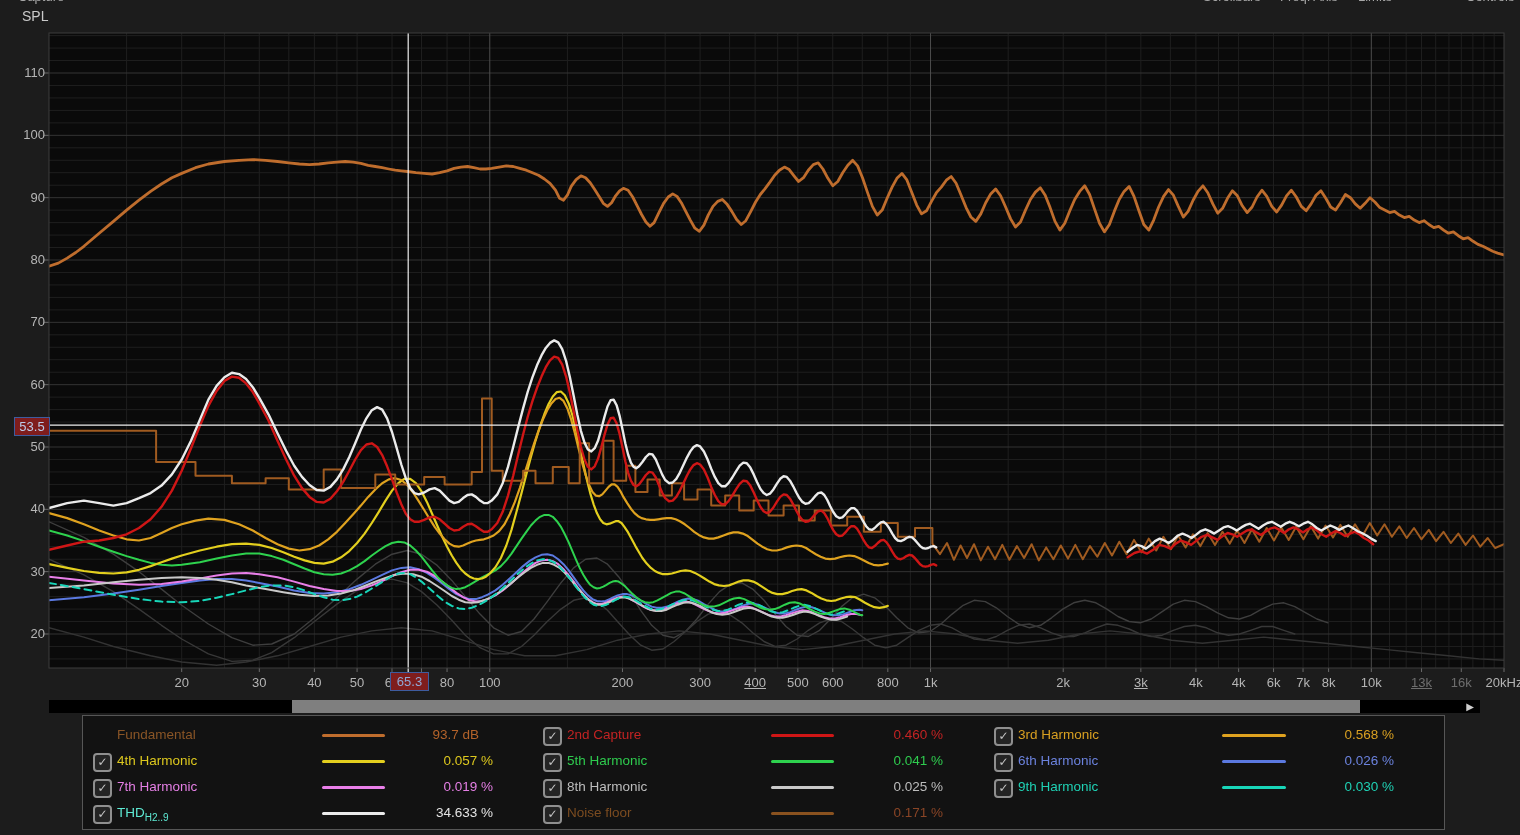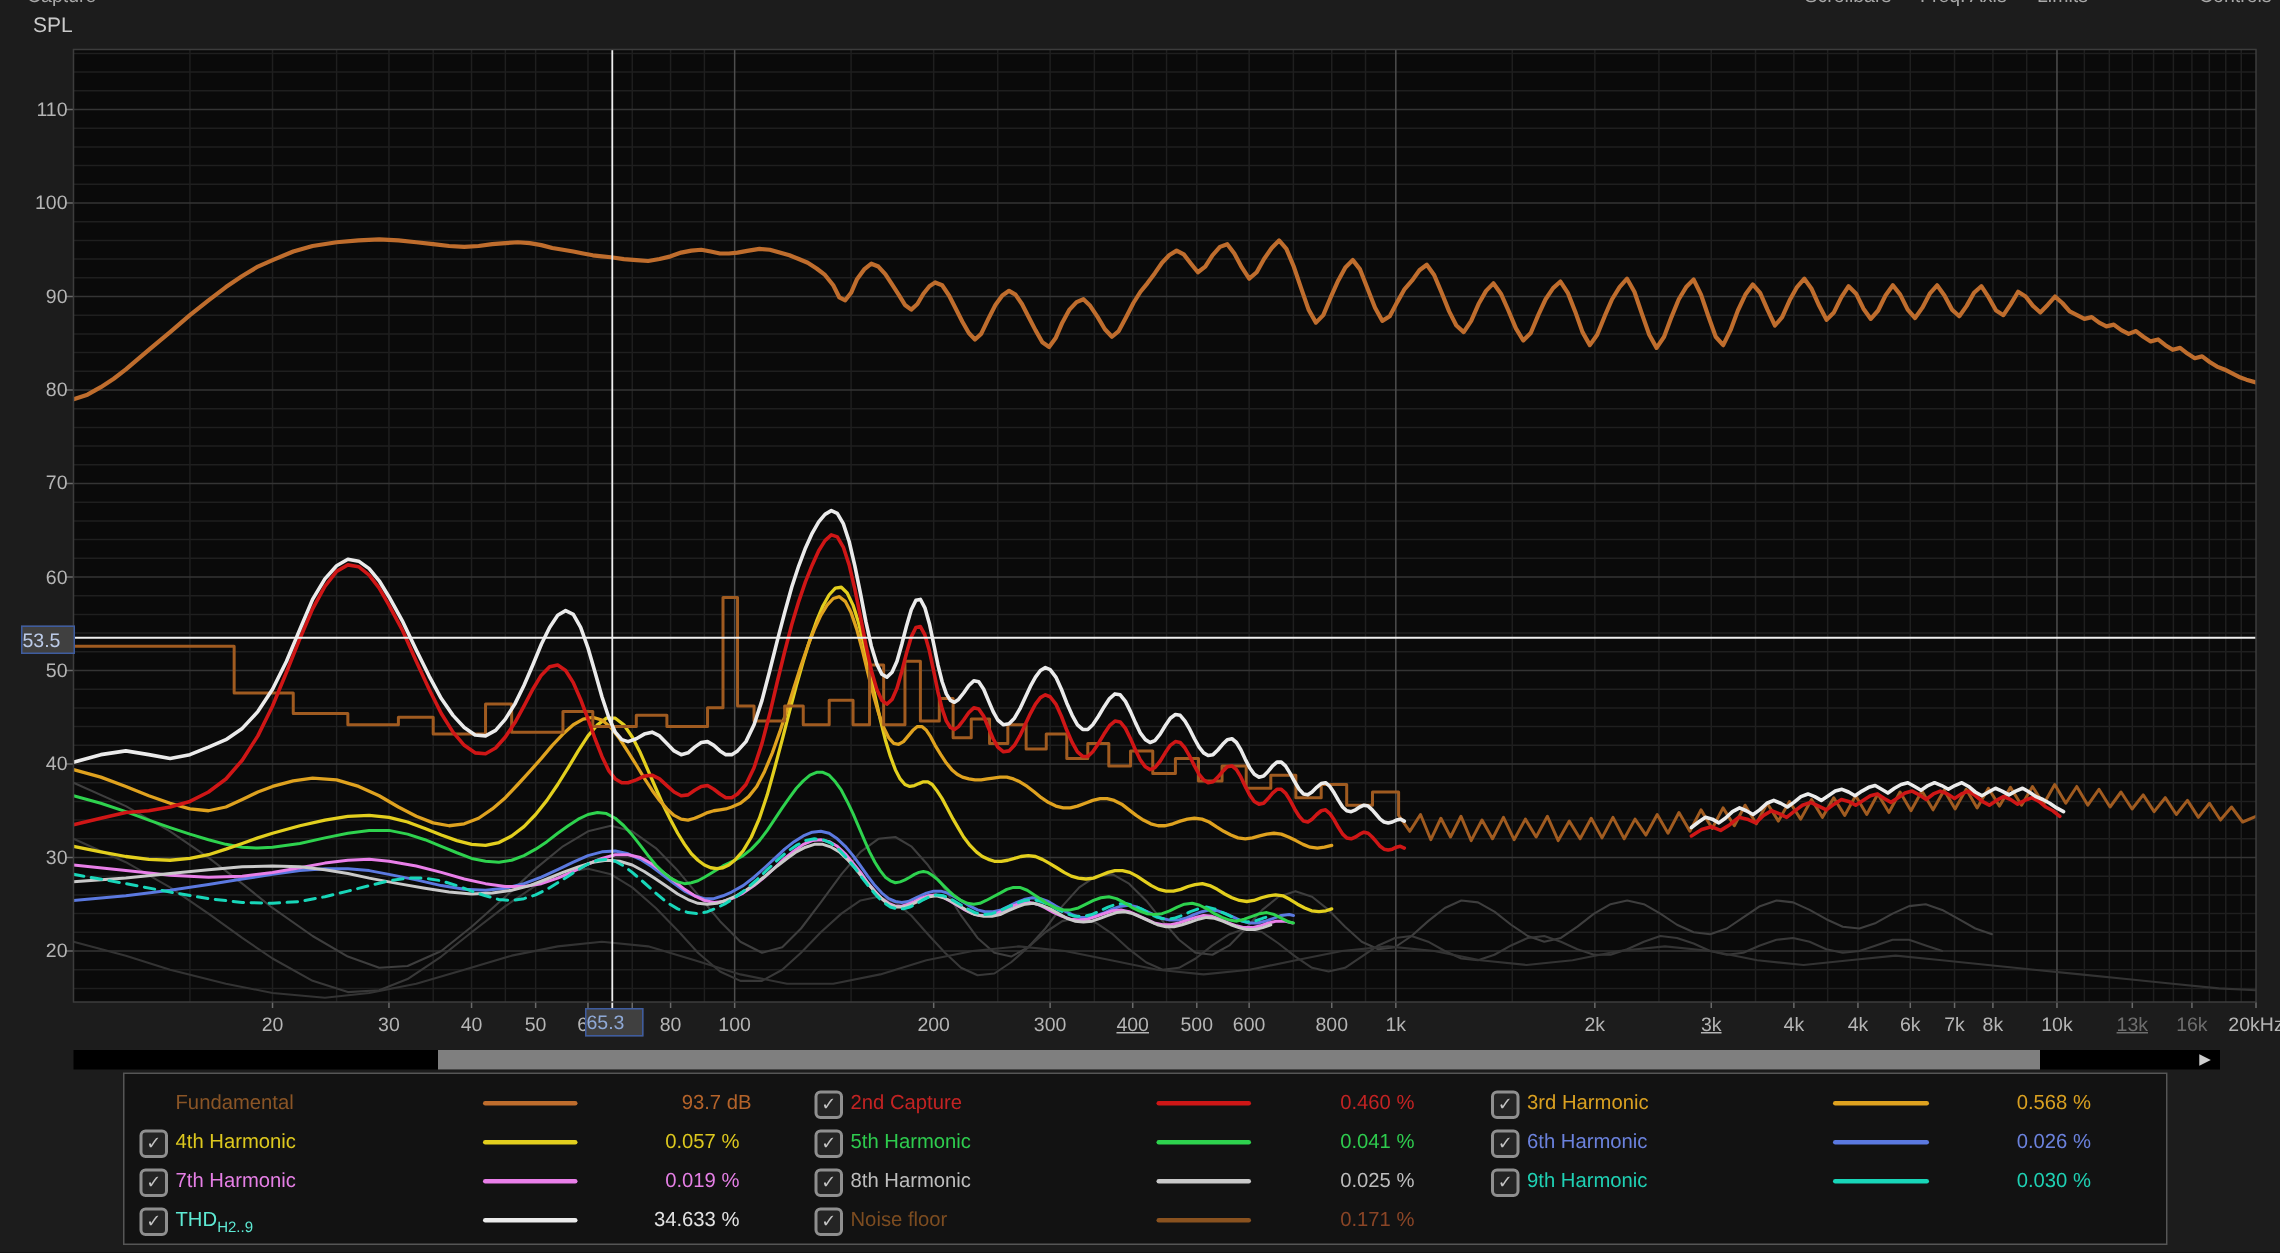--- a/index.html
+++ b/index.html
@@ -6,22 +6,22 @@
   #stage{position:relative;width:1520px;height:835px;background:#1c1c1c;overflow:hidden;
          font-family:"Liberation Sans","DejaVu Sans",sans-serif;-webkit-font-smoothing:antialiased;}
   
   #menubar{position:absolute;top:0;left:0;width:100%;height:7px;overflow:hidden;z-index:30;}
   #menubar span{position:absolute;top:-11px;font-size:13px;color:#a8a8a8;white-space:nowrap;}
   #spl-label{position:absolute;left:22px;top:8px;font-size:14px;color:#c9c9c9;z-index:5;}
   #plot-svg{position:absolute;left:0;top:0;z-index:1;}
   .ylabel{position:absolute;width:34px;text-align:right;font-size:13px;color:#b5b5b5;z-index:4;}
   .xlabel{position:absolute;transform:translateX(-50%);font-size:13px;color:#b5b5b5;white-space:nowrap;z-index:4;}
   .xlabel.dim{color:#6e6e6e;}
-  .cursor-box{position:absolute;border:1px solid #3e5c9f;background:#404040;color:#bccbe8;
-              font-size:13px;line-height:17px;z-index:12;}
+  .cursor-box{position:absolute;border:1px solid #3e5c9f;background:#7f1d1d;color:#bccbe8;
+              font-size:13px;text-align:center;line-height:17px;z-index:12;}
   #spl-cursor-box{left:14px;top:417px;width:34px;height:17px;}
   #freq-cursor-box{left:390px;top:672px;width:37px;height:17px;color:#8fa9d6;}
   
   #scrollbar-track{position:absolute;left:49px;top:700px;width:1431px;height:13px;background:#000;z-index:6;}
   #scrollbar-thumb{position:absolute;left:292px;top:700px;width:1068px;height:13px;background:#7f7f7f;z-index:7;}
   #scroll-right-arrow{position:absolute;left:1462px;top:700px;width:16px;height:13px;color:#cfcfcf;
                       font-size:10px;line-height:13px;text-align:center;z-index:8;}
   
   #legend-panel{position:absolute;left:82px;top:715px;width:1361px;height:113px;background:#121212;
                 border:1px solid #565656;z-index:9;}
@@ -273,21 +273,21 @@
 
   <div id="scrollbar-track"></div>
   <div id="scrollbar-thumb"></div>
   <div id="scroll-right-arrow">▶</div>
 
   <div id="legend-panel"></div>
   <div id="legend-cells">
       <div class="lg-cell" style="left: 0px; top: 726px; width: 1520px;">
         <div class="lg-label" style="left: 117px; top: 1px; color: rgb(138, 85, 38);">Fundamental</div>
         <div class="lg-swatch" style="left: 322px; width: 63px; background: rgb(191, 109, 45);"></div>
-        <div class="lg-value" style="left: 406px; top: 1px; color: rgb(180, 99, 42);">93.7 dB</div>
+        <div class="lg-value" style="left: 384px; top: 1px; color: rgb(180, 99, 42);">93.7 dB</div>
       </div>
       <div class="lg-cell" style="left: 0px; top: 726px; width: 1520px;">
         <div class="lg-cb" style="left: 543px; top: 1px;">✓</div>
         <div class="lg-label" style="left: 567px; top: 1px; color: rgb(195, 35, 35);">2nd Capture</div>
         <div class="lg-swatch" style="left: 771px; width: 63px; background: rgb(207, 22, 22);"></div>
         <div class="lg-value" style="left: 848px; top: 1px; color: rgb(195, 35, 35);">0.460 %</div>
       </div>
       <div class="lg-cell" style="left: 0px; top: 726px; width: 1520px;">
         <div class="lg-cb" style="left: 994px; top: 1px;">✓</div>
         <div class="lg-label" style="left: 1018px; top: 1px; color: rgb(217, 160, 33);">3rd Harmonic</div>

